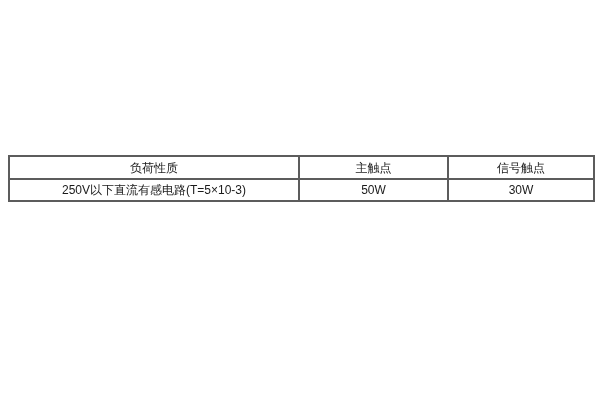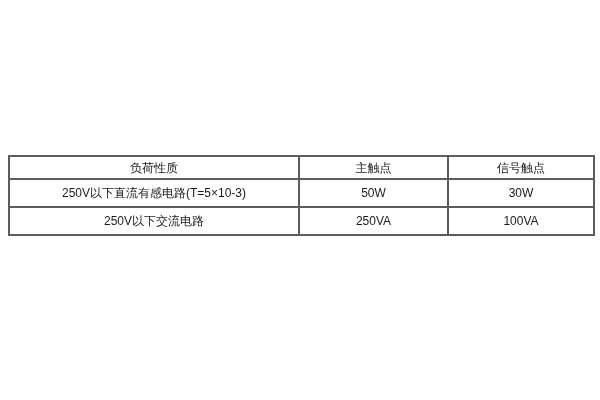--- a/index.html
+++ b/index.html
@@ -33,21 +33,21 @@
     vertical-align: middle;
     font-size: 12px;
     font-weight: normal;
     color: #1a1a1a;
     padding: 0;
     line-height: 1;
     white-space: nowrap;
     overflow: hidden;
   }
   table.spec-table thead tr { height: 23px; }
-  table.spec-table tbody tr { height: 28px; }
+  table.spec-table tbody tr { height: 22px; }
   col.c1 { width: 290px; }
   col.c2 { width: 149px; }
   col.c3 { width: 146px; }
 </style>
 </head>
 <body>
 
 <div class="spec-table-wrap">
   <table class="spec-table">
     <colgroup>
@@ -61,20 +61,15 @@
         <th>主触点</th>
         <th>信号触点</th>
       </tr>
     </thead>
     <tbody>
       <tr>
         <td>250V以下直流有感电路(T=5×10-3)</td>
         <td>50W</td>
         <td>30W</td>
       </tr>
-      <tr>
-        <td>250V以下交流电路</td>
-        <td>250VA</td>
-        <td>100VA</td>
-      </tr>
     </tbody>
   </table>
 </div>
 
 </body></html>

